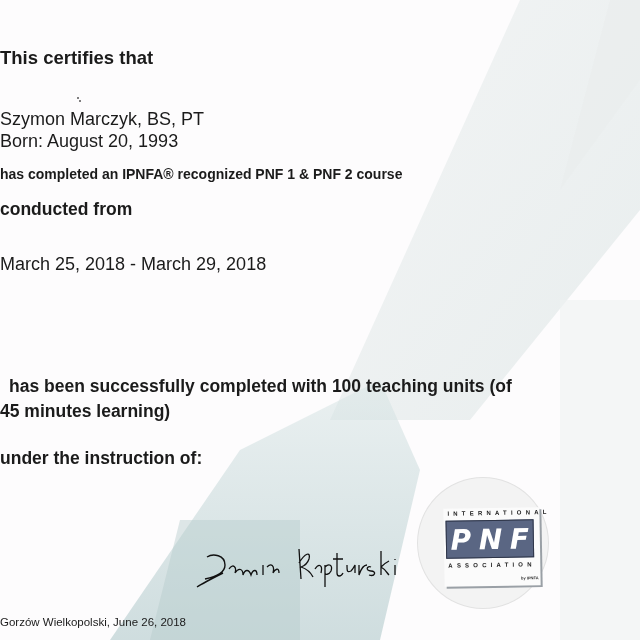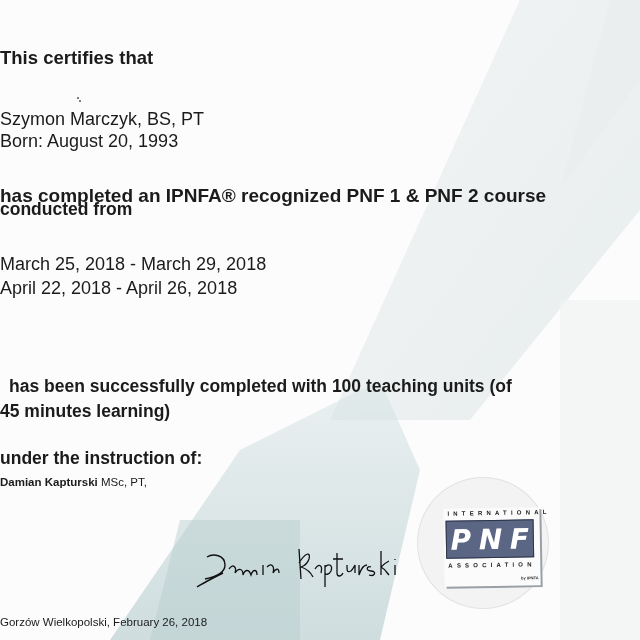--- a/index.html
+++ b/index.html
@@ -12,21 +12,21 @@
     .bg { position: absolute; inset: 0; z-index: 0; }
     .page { position: absolute; inset: 0; z-index: 1; }
     .line {
       position: absolute; left: 0; width: 513px; text-align: left;
       white-space: nowrap;
     }
     .bold { font-weight: bold; }
     .h-title { top: 47px; font-size: 18.5px; }
     .name { top: 109px; font-size: 18px; }
     .born { top: 131px; font-size: 18px; }
-    .completed1 { top: 185px; font-size: 19px; }
+    .completed1 { top: 166px; font-size: 14px; }
     .completed2 { top: 199px; font-size: 17.5px; }
     .date1 { top: 254px; font-size: 18px; }
     .date2 { top: 278px; font-size: 18px; }
     .study1 { top: 327px; font-size: 17.5px; }
     .study2 { top: 352px; font-size: 17.5px; }
     .study3 { top: 376px; font-size: 17.5px; margin-left: 9px; }
     .study4 { top: 401px; font-size: 17.5px; }
     .study5 { top: 425px; font-size: 17.5px; margin-top: 23px; }
     .instr-name { top: 476px; font-size: 11.5px; }
     .instr-title { top: 492px; font-size: 11.5px; }
@@ -97,36 +97,34 @@
   <div class="dot" style="left:79px;top:100px;"></div>
 
   <div class="line bold h-title">This certifies that</div>
   <div class="line name">Szymon Marczyk, BS, PT</div>
   <div class="line born">Born: August 20, 1993</div>
 
   <div class="line bold completed1">has completed an IPNFA® recognized PNF 1 &amp; PNF 2 course</div>
   <div class="line bold completed2">conducted from</div>
 
   <div class="line date1">March 25, 2018 - March 29, 2018</div>
-  <div class="line date2">April 22, 2018 - April 26, 2018</div>
 
   <div class="line bold study3">has been successfully completed with 100 teaching units (of</div>
   <div class="line bold study4">45 minutes learning)</div>
   <div class="line bold study5">under the instruction of:</div>
 
-  <div class="line bold instr-name"><span>Damian Kapturski</span><span class="suffix"> MSc, PT,</span></div>
 
   <svg class="signature" viewBox="0 0 215 50">
     <path d="M12,14 C18,10 30,12 30,22 C30,30 20,34 10,36 M28,30 C20,34 8,40 2,44" fill="none" stroke="#111" stroke-width="1.4"></path>
     <path d="M34,26 c4,-6 8,-2 6,4 c4,-6 8,-4 8,2 c2,-6 6,-6 8,0 c2,-6 6,-6 6,0 M68,22 l0,10 M72,24 c4,-4 8,-2 6,6 c2,-4 6,-6 6,0" fill="none" stroke="#111" stroke-width="1.3"></path>
     <path d="M104,6 l2,30 M104,20 c6,-10 12,-12 10,-4 c-2,6 -8,8 -8,8 c6,2 10,6 12,10" fill="none" stroke="#111" stroke-width="1.3"></path>
     <path d="M120,26 c4,-6 8,-4 6,4 M130,22 l0,22 M130,24 c4,-4 8,-2 6,4 c-2,4 -6,4 -6,2 M142,10 l0,20 c0,4 4,4 6,0 M138,16 l10,0 M152,22 c0,6 0,8 4,6 c2,-2 4,-6 4,-6 l0,8 M164,22 l0,10 c2,-6 4,-10 8,-10 M176,24 c-4,-2 -6,4 0,4 c6,0 4,6 -2,4 M186,8 l0,24 M186,24 c4,-4 8,-6 8,-6 M186,24 c4,2 6,6 8,8 M200,22 l0,10 M200,16 l0,1" fill="none" stroke="#111" stroke-width="1.3"></path>
   </svg>
 
-  <div class="line place-date">Gorzów Wielkopolski, February 26, 2018</div>
+  <div class="line place-date">Gorzów Wielkopolski, June 26, 2018</div>
 
   <div class="logo-wrap">
     <div class="logo-card">
       <div class="logo-top">INTERNATIONAL</div>
       <div class="logo-box">
         <span>P</span>
         <span>N</span>
         <span>F</span>
       </div>
       <div class="logo-bottom">ASSOCIATION</div>

